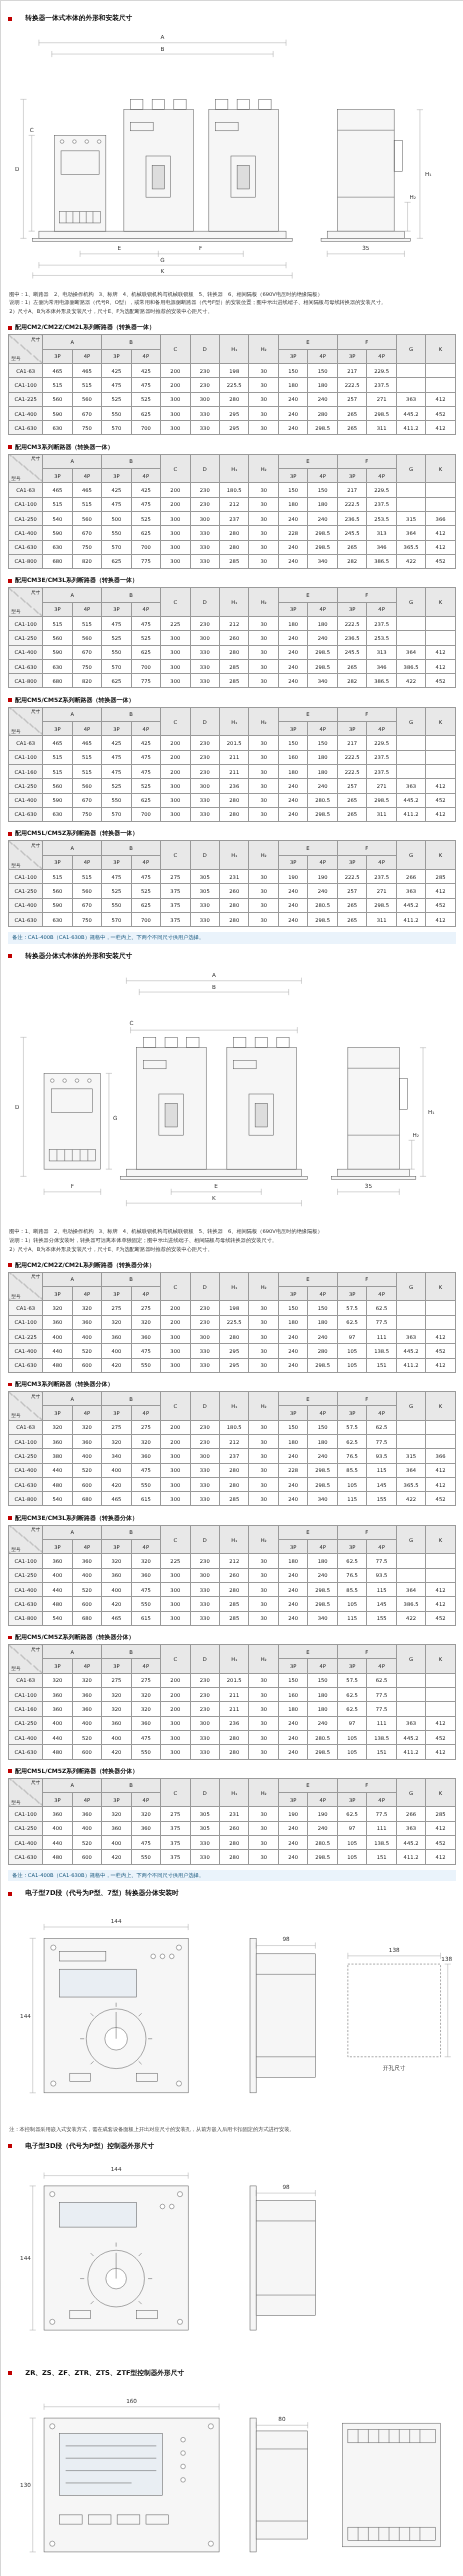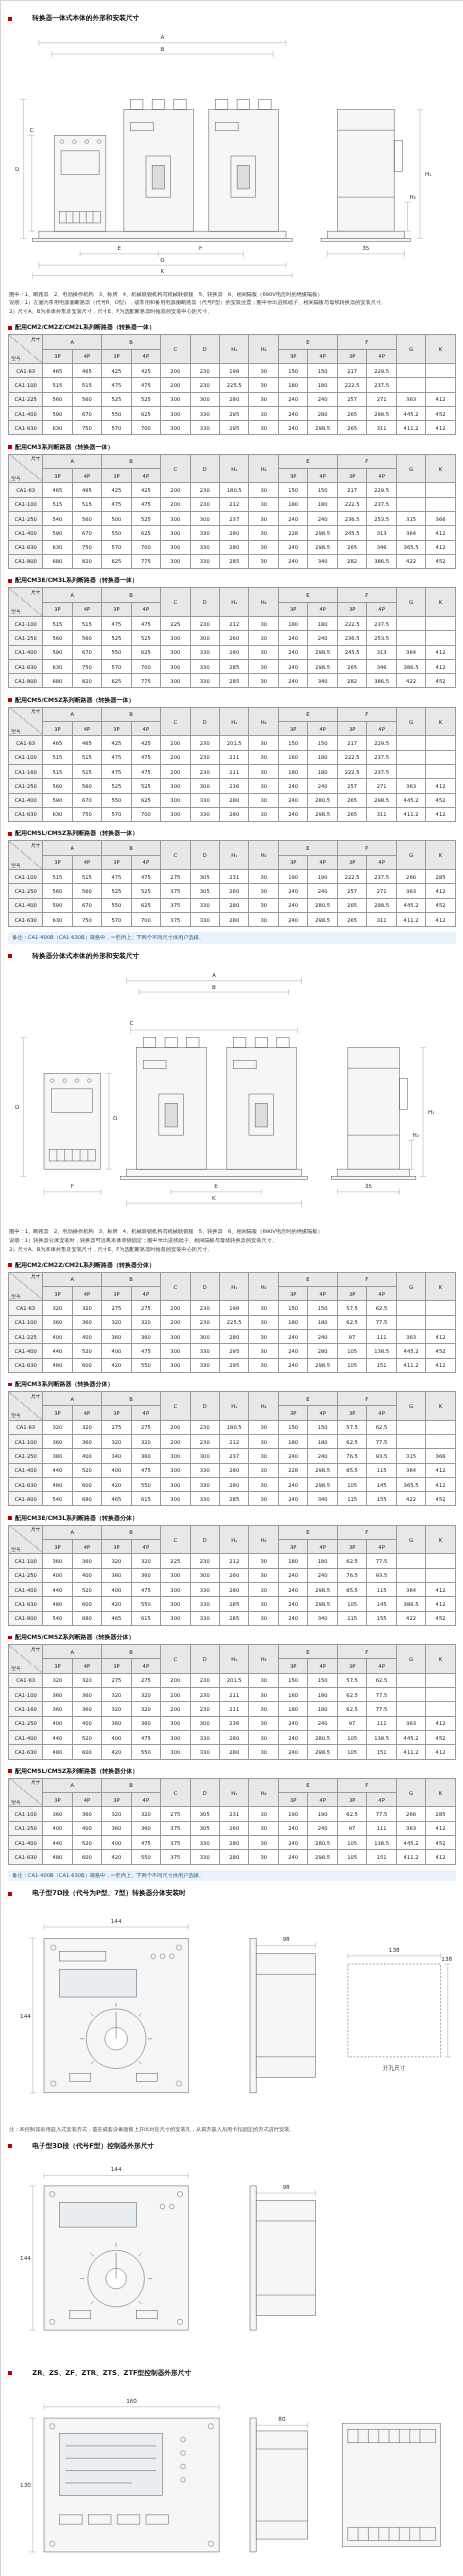--- a/index.html
+++ b/index.html
@@ -1,18 +1,18 @@
 <!DOCTYPE html>
 <html style="font-size:8.2px"><head>
 <meta charset="utf-8">
 <style>
   html,body{margin:0;padding:0;background:#e9e9e9;font-family:"DejaVu Sans",sans-serif;color:#222;}
   .page{width:464px;min-height:2672px;margin:0 auto;background:#ffffff;border:0.5px solid #d6d6d6;
         box-sizing:border-box;padding:5.2px 7.2px 20.6px;}
-  .sec-title{display:flex;align-items:center;gap:20px;font-size:6.7px;font-weight:bold;color:#111;
+  .sec-title{display:flex;align-items:center;gap:13px;font-size:6.7px;font-weight:bold;color:#111;
              margin:8.2px 0 4.1px;}
   .tbl-title{display:flex;align-items:center;gap:3.1px;font-size:6px;font-weight:bold;color:#111;
              margin:7.2px 0 2.1px;}
   .bullet{width:4.1px;height:4.1px;background:#c00000;flex:0 0 auto;}
   .bullet.sm{width:3.6px;height:3.6px;}
   table{border-collapse:collapse;width:100%;table-layout:fixed;font-size:5.2px;}
   th,td{border:0.5px solid #9a9a9a;text-align:center;padding:1.5px 0.5px;height:10.3px;overflow:hidden;
         white-space:nowrap;}
   thead th{background:#e8e8e8;font-weight:normal;font-size:5.2px;}
   tbody th{background:#f3f3f3;font-weight:normal;}
@@ -1710,21 +1710,21 @@
       <text class="dtx" x="750" y="96">138</text>
       <path class="dim" d="M854 120 V300 M848 120 H860 M848 300 H860"></path>
       <text class="dtx" x="852" y="114">138</text>
       <text class="dtx" x="750" y="326">开孔尺寸</text>
     </g>
   </svg>
   <div class="fig-note">注：本控制器采用嵌入式安装方式，需在成套设备面板上开出对应尺寸的安装孔，从前方嵌入后用卡扣固定的方式进行安装。</div>
 
   <div class="sec-title">
     <span class="bullet"></span>
-    <span>电子型3D段（代号F型）控制器外形尺寸</span>
+    <span>电子型3D段（代号为P型）控制器外形尺寸</span>
   </div>
 
   <svg class="fig" width="449" height="206" viewBox="0 0 872 400">
     <g>
       <rect class="fil" x="70" y="60" width="280" height="280"></rect>
       <circle class="scr" cx="86" cy="76" r="5"></circle>
         <circle class="scr" cx="334" cy="76" r="5"></circle>
       <circle class="scr" cx="86" cy="324" r="5"></circle>
         <circle class="scr" cx="334" cy="324" r="5"></circle>
       <rect class="lcd" x="100" y="92" width="150" height="48"></rect>

